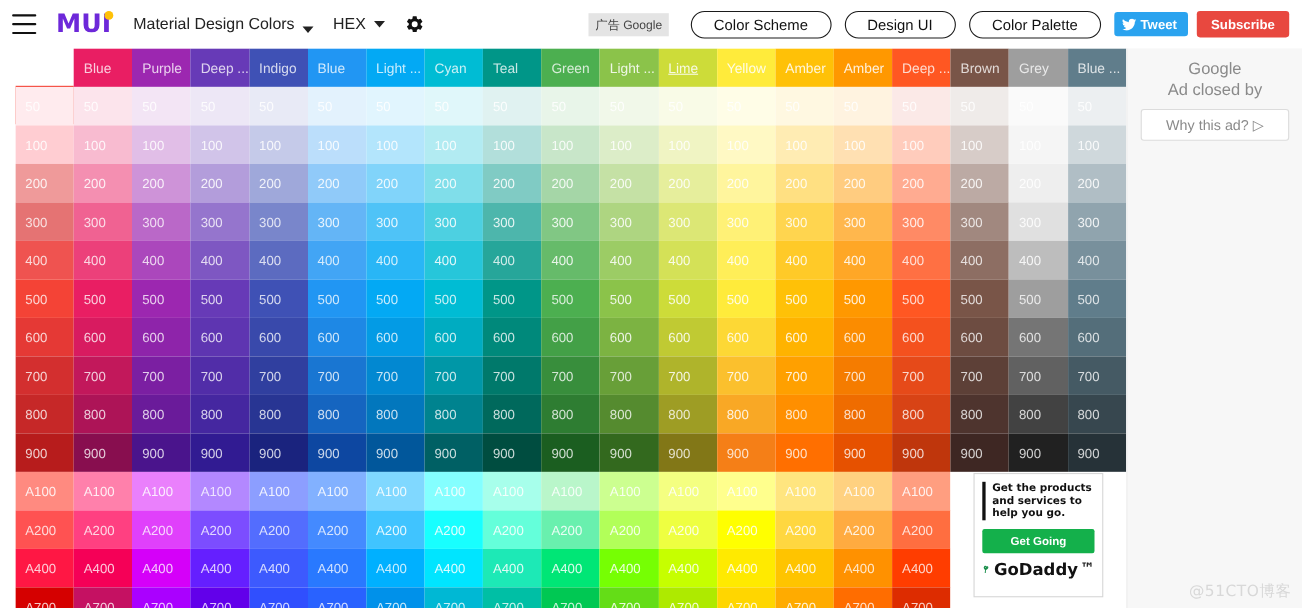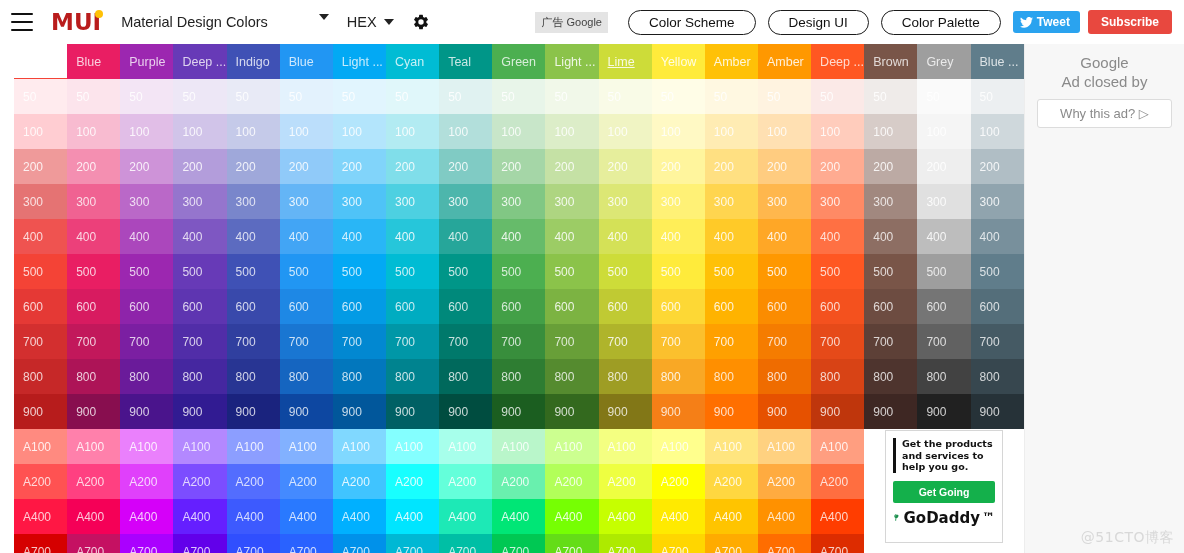--- a/index.html
+++ b/index.html
@@ -27,30 +27,30 @@
   .hamburger span { display:block; height: 2px; width: 22px; background: #111; border-radius: 1px; }
 
   .logo {
     margin-left: 16px;
     display: flex; align-items: flex-end;
     position: relative;
     height: 22px;
   }
   .logo-glyph {
     font-size: 23px; font-weight: bold; letter-spacing: 0px;
-    color: #b91c1c; line-height: 22px;
+    color: #6d28d9; line-height: 22px;
     font-family: "DejaVu Sans", sans-serif;
   }
   .logo-dot {
     position: absolute; right: -2px; top: -1px;
     width: 8px; height: 8px; border-radius: 50%;
     background: #ffc107;
   }
 
-  .title-group { display: flex; align-items: flex-start; margin-left: 20px; cursor: pointer; gap: 44px; }
+  .title-group { display: flex; align-items: flex-end; margin-left: 20px; cursor: pointer; }
   .title-text { font-size: 14.5px; color: #222; }
   .caret {
     margin-left: 7px; width: 0; height: 0;
     border-left: 5px solid transparent;
     border-right: 5px solid transparent;
     border-top: 6px solid #222;
   }
   .fmt-group { display: flex; align-items: center; margin-left: 18px; cursor: pointer; }
   .fmt-text { font-size: 14.5px; color: #222; }
 

